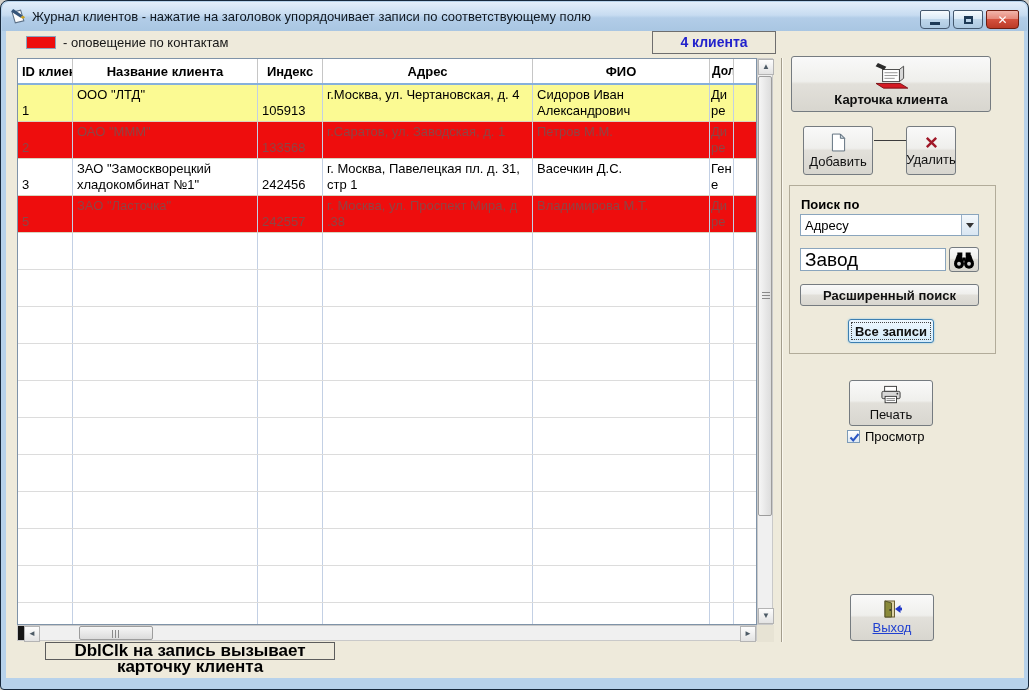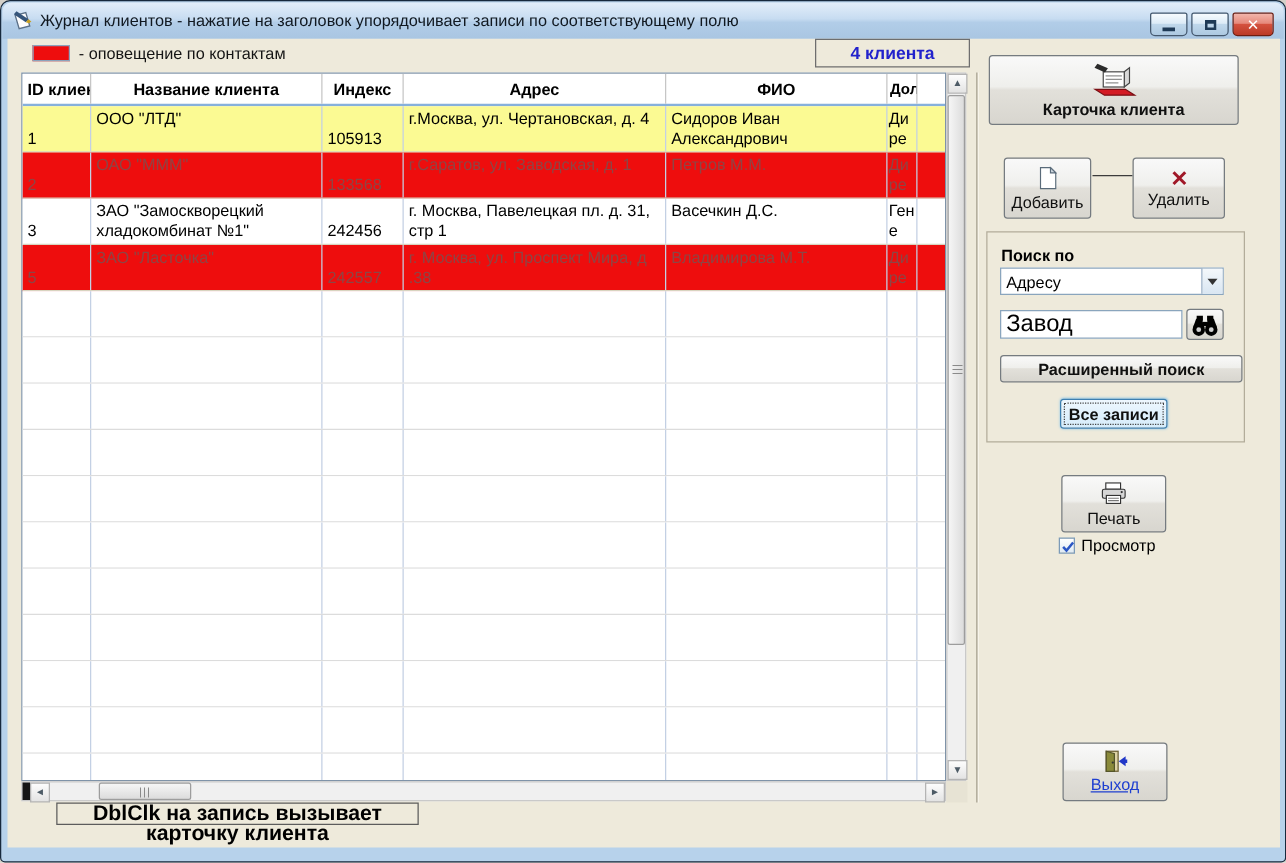--- a/index.html
+++ b/index.html
@@ -79,41 +79,41 @@
   .hscroll .track { flex:1; position:relative; }
   .corner { position:absolute; left:756px; top:624px; width:17px; height:17px;
     background:#e7e3d4; }
   
   .vsep { position:absolute; left:780px; top:57px; width:1px; height:584px;
     background:#a39d8c; box-shadow:1px 0 0 #faf8ef; }
   .btn { position:absolute; border:1px solid #757b80; border-radius:3px;
     background:linear-gradient(#f9f9f9,#efefec 45%,#e2e0da 50%,#d8d6cf);
     display:flex; flex-direction:column; align-items:center; justify-content:center;
     gap:2px; font-size:13px; color:#101010; cursor:default; }
-  .btn-card { left:790px; top:43px; width:200px; height:56px; font-weight:bold; }
+  .btn-card { left:790px; top:55px; width:200px; height:56px; font-weight:bold; }
   .btn-add { left:802px; top:125px; width:70px; height:49px; }
-  .btn-del { left:905px; top:125px; width:74px; height:49px; }
+  .btn-del { left:905px; top:125px; width:50px; height:49px; }
   .connector { position:absolute; left:873px; top:139px; width:32px; height:1px;
     background:#3c3c3c; }
   .groupbox { position:absolute; left:788px; top:184px; width:207px; height:169px;
     border:1px solid #b2ac9a; }
   .lbl-search { position:absolute; left:800px; top:196px; font-size:13px; font-weight:bold; }
   .combo { position:absolute; left:799px; top:213px; width:179px; height:22px;
     background:#fff; border:1px solid #8aa5bd; display:flex; align-items:center; }
   .combo .val { flex:1; padding-left:4px; font-size:13px; }
   .combo .drop { width:17px; height:100%; border-left:1px solid #9ab0c6;
     background:linear-gradient(#f4f8fb,#d9e6f2); display:flex; align-items:center;
     justify-content:center; }
   .combo .arrow { width:0; height:0; border-left:4px solid transparent;
     border-right:4px solid transparent; border-top:5px solid #333; }
   .edit { position:absolute; left:799px; top:247px; width:146px; height:23px;
     border:1px solid #8aa5bd; font-size:19px; padding-left:4px;
     font-family:"Liberation Sans","DejaVu Sans",sans-serif; background:#fff; }
   .btn-find { left:948px; top:246px; width:30px; height:25px; }
-  .btn-adv { left:799px; top:283px; width:194px; height:22px; font-weight:bold;
+  .btn-adv { left:799px; top:283px; width:179px; height:22px; font-weight:bold;
     flex-direction:row; }
   .btn-all { left:847px; top:318px; width:86px; height:24px; font-weight:bold;
     flex-direction:row; border-color:#3c7fb1;
     background:linear-gradient(#eef7fe,#d5ecfb); box-shadow:0 0 2px #7fc0ea;
     outline:1px dotted #444; outline-offset:-4px; }
   .btn-print { left:848px; top:379px; width:84px; height:46px; }
   .checkrow { position:absolute; left:846px; top:428px; display:flex;
     align-items:center; gap:5px; }
   .checkbox { width:13px; height:13px; background:linear-gradient(#fff,#dfeaf3);
     border:1px solid #7c9bb8; position:relative; }

